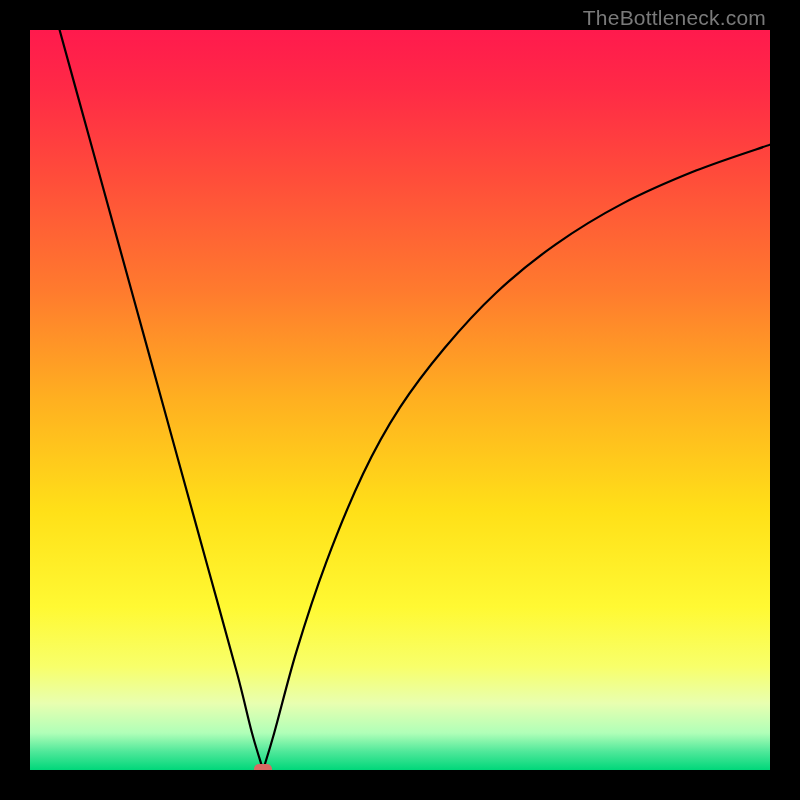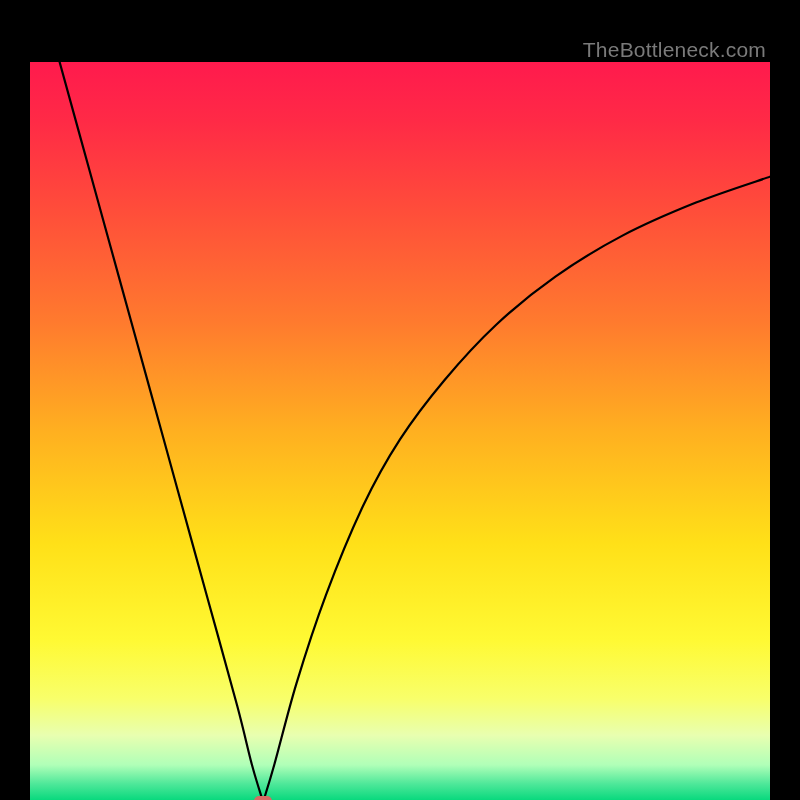--- a/index.html
+++ b/index.html
@@ -10,21 +10,20 @@
     overflow: hidden;
     background: #000;
     font-family: Arial, Helvetica, sans-serif;
   }
   .frame {
     position: absolute;
     top: 0;
     left: 0;
     width: 800px;
     height: 728px;
-    margin-top: 32px;
   }
   .plot-area {
     position: absolute;
     top: 30px;
     left: 30px;
     width: 740px;
     height: 740px;
     overflow: hidden;
   }
   .gradient-bg {

